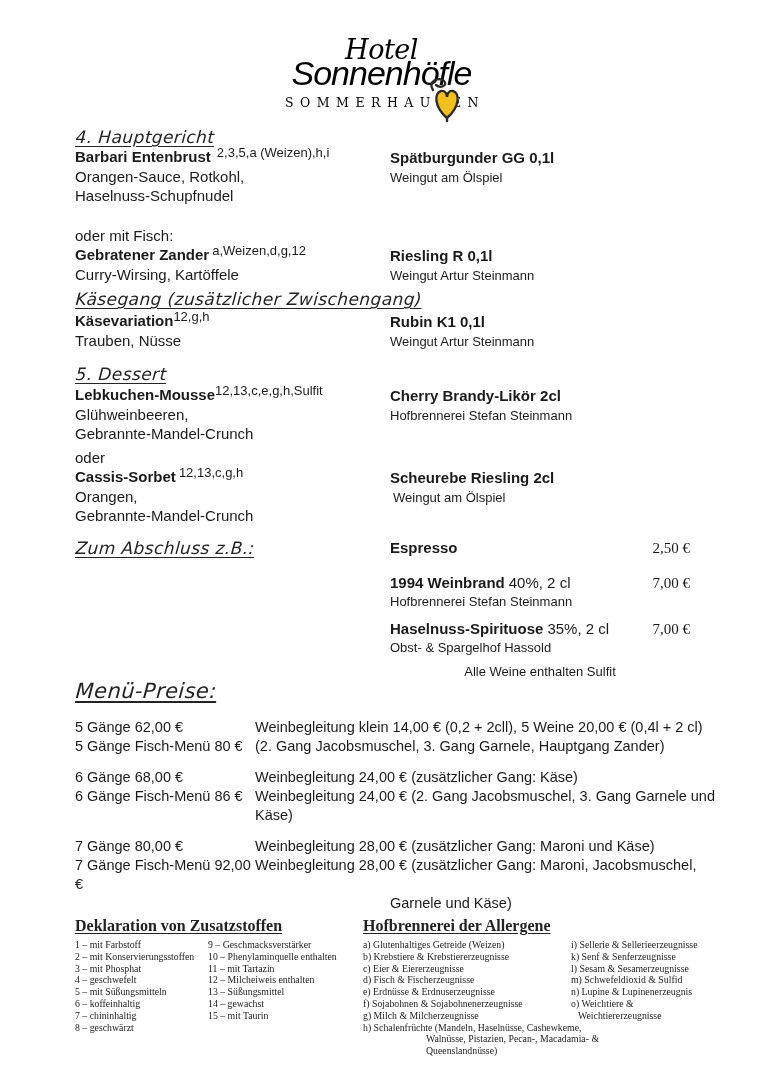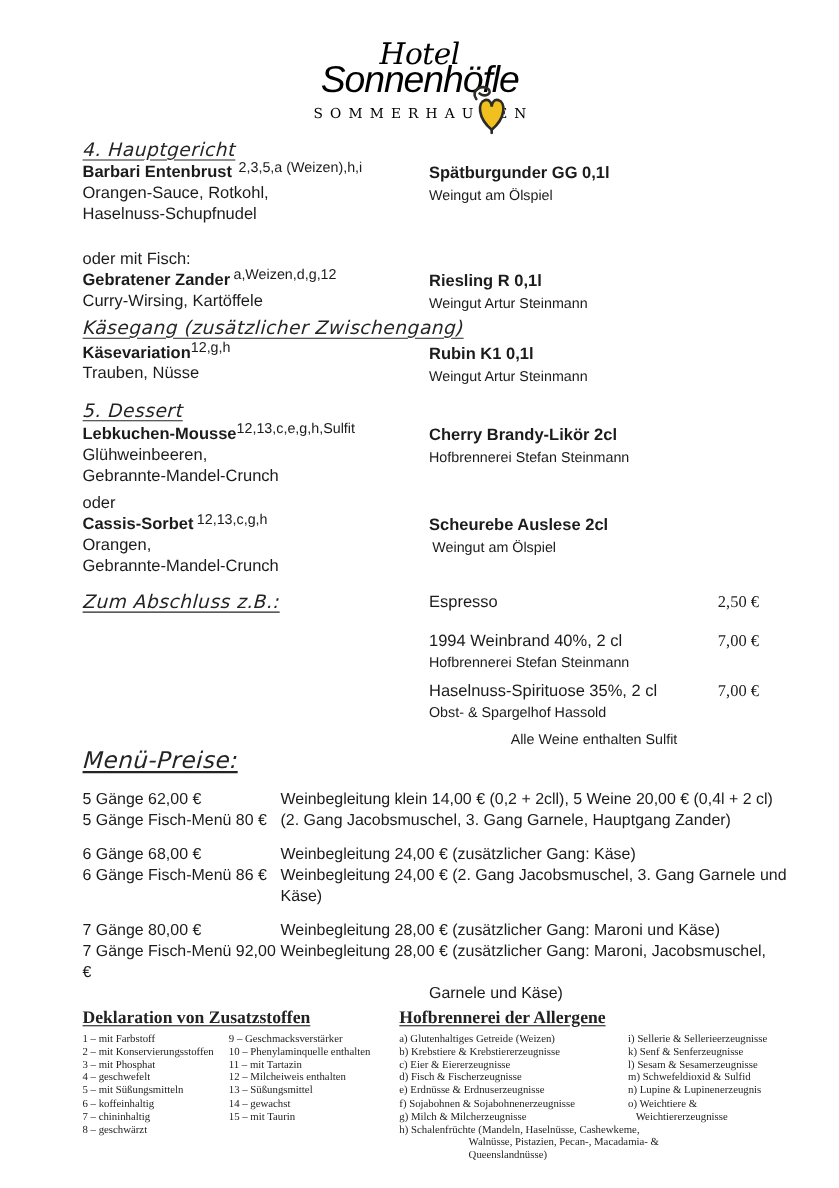--- a/index.html
+++ b/index.html
@@ -31,21 +31,21 @@
   .dish-sup{font-size:13px;position:relative;top:-5px;font-weight:normal;}
   .sup-gap{margin-left:6px;}
   .sup-gap-sm{margin-left:3px;}
   .dish-line{font-size:15px;line-height:19px;}
   .wine-name{font-weight:bold;font-size:15px;line-height:18px;}
   .wine-prod{font-size:13px;line-height:16px;margin-top:3px;}
 
   
   .finale-row{position:absolute;left:390px;width:300px;}
   .finale-head{display:flex;justify-content:space-between;font-size:15px;line-height:18px;}
-  .finale-name{font-weight:normal;}
+  .finale-name{font-weight:bold;}
   .finale-detail{font-weight:normal;margin-left:4px;}
   .finale-price{font-weight:normal;font-family:Liberation Serif, serif;}
   .finale-prod{font-size:13px;line-height:16px;margin-top:2px;}
   .sulfit{font-size:13px;text-align:center;}
 
   
   .price-row{display:flex;font-size:14.5px;line-height:19px;}
   .price-label{width:180px;flex-shrink:0;}
   .price-text{width:480px;}
   .price-cont{padding-left:135px;font-size:14.5px;line-height:19px;}
@@ -118,21 +118,21 @@
     <div class="wine-prod">Hofbrennerei Stefan Steinmann</div>
   </div>
 
   <div class="abs" style="left:75px;top:448px;">
     <div class="dish-line">oder</div>
     <div class="dish-name"><span>Cassis-Sorbet</span><span class="dish-sup sup-gap-sm">12,13,c,g,h</span></div>
     <div class="dish-line">Orangen,</div>
     <div class="dish-line">Gebrannte-Mandel-Crunch</div>
   </div>
   <div class="abs" style="left:390px;top:469px;">
-    <div class="wine-name">Scheurebe Auslese 2cl</div>
+    <div class="wine-name">Scheurebe Riesling 2cl</div>
     <div class="wine-prod" style="padding-left:3px;">Weingut am Ölspiel</div>
   </div>
 
   <div class="abs hw" style="left:75px;top:538px;">Zum Abschluss z.B.:</div>
 
   <div class="finale-row" style="top:539px;">
     <div class="finale-head">
       <span class="finale-name">Espresso</span>
       <span class="finale-price">2,50 €</span>
     </div>

